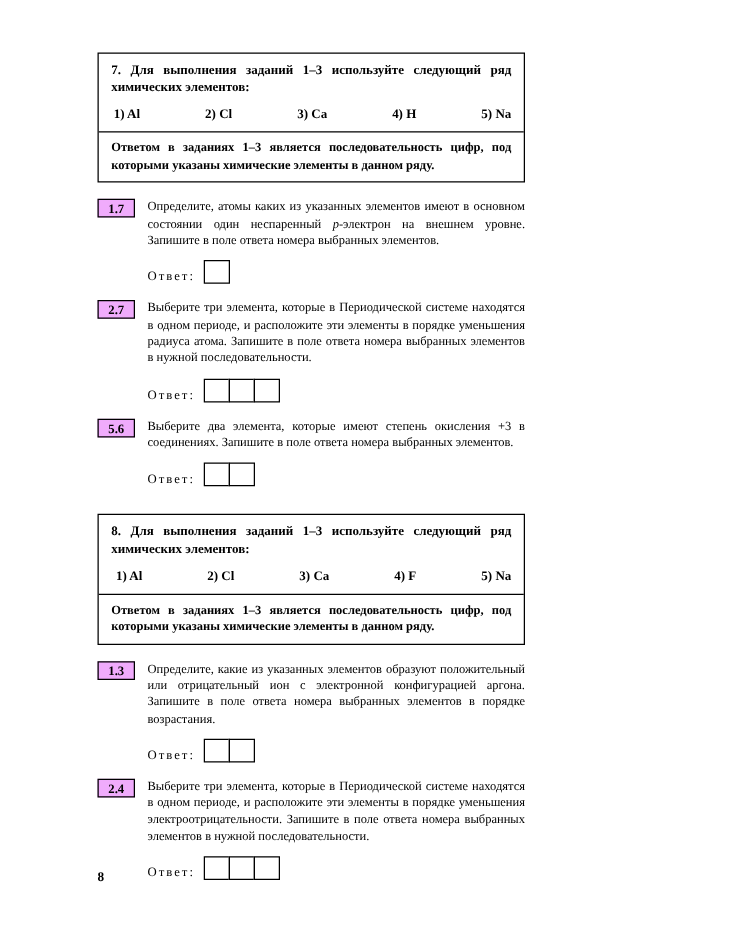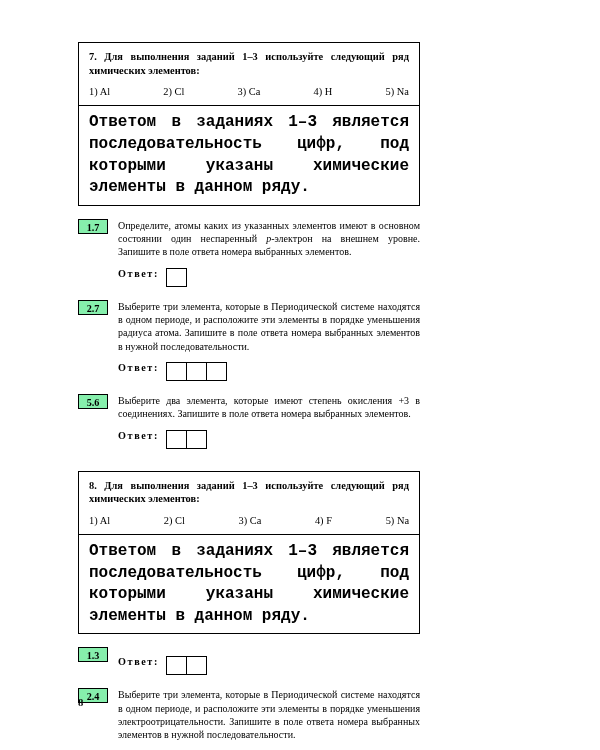--- a/index.html
+++ b/index.html
@@ -31,76 +31,74 @@
     font-size: 10.4px;
     line-height: 1.32;
     text-align: justify;
     font-weight: bold;
   }
   .group-intro .num {
     font-weight: bold;
   }
   .elements-row {
     display: flex;
-    justify-content: space-between;
-    gap: 34px;
+    justify-content: flex-end;
+    gap: 52px;
     margin: 9px 0 8px 0;
     font-size: 10.4px;
-    font-weight: normal;
+    font-weight: bold;
   }
   .elements-row .el {
     white-space: nowrap;
   }
   .group-divider {
     border-top: 1px solid #000;
     margin: 6px -10px 6px -10px;
   }
   .group-note {
-    font-size: 16px;
+    font-size: 10px;
     line-height: 1.35;
     font-weight: bold;
     text-align: justify;
-    font-family: Liberation Mono, monospace;
   }
   
   .question {
     display: flex;
     align-items: flex-start;
     margin-top: 13px;
   }
   .q-num {
     border: 1px solid #000;
     font-size: 10.2px;
     font-weight: bold;
     width: 30px;
     min-width: 30px;
     height: 15px;
     line-height: 15px;
     text-align: center;
     margin-right: 10px;
     box-sizing: border-box;
-    background: #86efac;
+    background: #f0abfc;
   }
   .q-body {
     flex: 1;
   }
   .q-text {
     font-size: 10px;
     line-height: 1.33;
     text-align: justify;
   }
   .q-text i {
     font-style: italic;
   }
   
   .answer {
     display: flex;
-    align-items: flex-start;
+    align-items: flex-end;
     margin-top: 9px;
-    font-weight: bold;
   }
   .answer-label {
     font-size: 10.2px;
     letter-spacing: 1.6px;
     margin-right: 7px;
   }
   .answer-boxes {
     display: flex;
   }
   .answer-boxes .cell {
@@ -202,20 +200,21 @@
       <span class="el">4) F</span>
       <span class="el">5) Na</span>
     </div>
     <div class="group-divider"></div>
     <div class="group-note">Ответом в заданиях 1–3 является последовательность цифр, под которыми указаны химические элементы в данном ряду.</div>
   </div>
 
   <div class="question">
     <div class="q-num">1.3</div>
     <div class="q-body">
+      <div class="q-text">Определите, какие из указанных элементов образуют положительный или отрицательный ион с электронной конфигурацией аргона. Запишите в поле ответа номера выбранных элементов в порядке возрастания.</div>
       <div class="answer">
         <span class="answer-label">Ответ:</span>
         <span class="answer-boxes">
           <span class="cell"></span>
           <span class="cell"></span>
         </span>
       </div>
     </div>
   </div>
 

